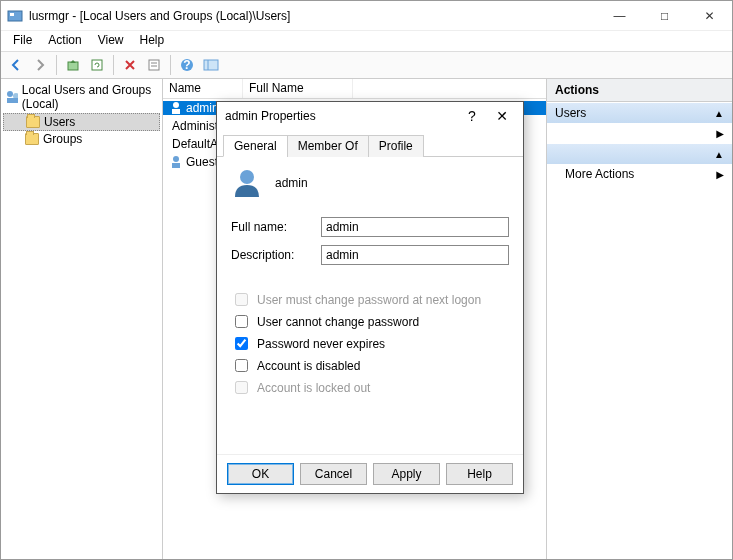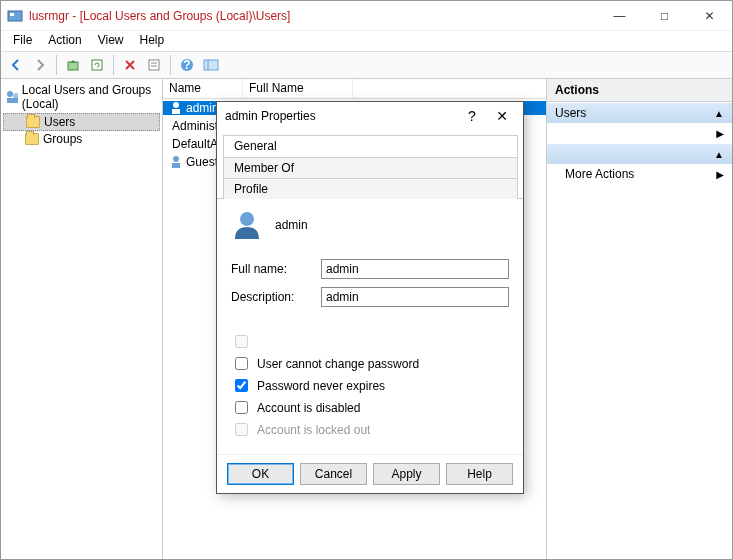--- a/index.html
+++ b/index.html
@@ -1,19 +1,19 @@
 <!DOCTYPE html>
 <html><head>
 <meta charset="utf-8">
 <style>
 * { box-sizing: border-box; font-family: "Segoe UI", Tahoma, sans-serif; font-size: 12px; }
 body { margin: 0; padding: 0; background: #fff; width: 733px; height: 560px; overflow: hidden; border: 1px solid #999; }
 .titlebar { height: 30px; display: flex; align-items: center; padding: 0 0 0 6px; background: #fff; border-bottom: 1px solid #eee; }
 .titlebar .app-icon { width: 16px; height: 16px; margin-right: 6px; }
-.titlebar .title { color: #b91c1c; flex: 1; }
+.titlebar .title { color: #000000; flex: 1; }
 .titlebar .win-btns { display: flex; }
 .titlebar .win-btn { width: 45px; height: 29px; display: flex; align-items: center; justify-content: center; color: #333; }
 .menubar { height: 20px; display: flex; align-items: flex-start; padding: 0 4px; }
 .menubar span { padding: 2px 8px; }
 .toolbar { height: 28px; display: flex; align-items: center; padding: 0 4px; border-top: 1px solid #ddd; border-bottom: 1px solid #ccc; background: #fafafa; gap: 2px; }
 .toolbar .tb-btn { width: 22px; height: 22px; display: flex; align-items: center; justify-content: center; border: 1px solid transparent; }
 .toolbar .sep { width: 1px; height: 20px; background: #ccc; margin: 0 3px; }
 .main { display: flex; height: calc(100% - 78px); }
 .tree { width: 162px; border-right: 1px solid #ccc; padding: 2px; }
 .tree .root { display: flex; align-items: center; padding: 2px; gap: 4px; }
@@ -32,21 +32,21 @@
 .list-row.selected .c1, .list-row.selected .c2, .list-row.selected .c3 { background: #0078D7; color: #fff; }
 .user-icon { width:14px; height:14px; display:inline-block; }
 .actions { width: 185px; background: #fff; }
 .actions-header { background: #eef0f2; padding: 4px 8px; font-weight: bold; border-bottom: 1px solid #ccc; }
 .actions-band { background: linear-gradient(#dbe9f9,#c5dbf2); padding: 3px 8px; display:flex; justify-content:space-between; align-items:center; margin-top:1px;}
 .actions-row { padding: 3px 8px 3px 18px; display:flex; justify-content:space-between; align-items:center;}
 .dialog { position: absolute; left: 216px; top: 101px; width: 308px; height: 393px; background: #fff; border: 1px solid #555; box-shadow: 3px 3px 12px rgba(0,0,0,0.25); display:flex; flex-direction:column; }
 .dlg-title { height: 28px; display:flex; align-items:center; padding: 0 6px 0 8px; background:#fff; }
 .dlg-title .t { flex:1; }
 .dlg-title .hb { width:30px; text-align:center; font-size:14px; }
-.tabs { display:flex; padding: 0 6px; border-bottom:1px solid #ccc; margin-top:4px;flex-direction:column;}
+.tabs { display:flex; padding: 0 6px; border-bottom:1px solid #ccc; margin-top:4px;}
 .tab { padding: 3px 10px; border:1px solid #ccc; border-bottom:none; background:#f4f4f4; margin-right:-1px; position:relative; top:1px;}
 .tab.active { background:#fff; border-bottom:1px solid #fff; }
 .dlg-body { flex:1; padding: 10px 14px; }
 .user-big { display:flex; align-items:center; gap:12px; margin-bottom:18px;}
 .user-big-icon { width:32px; height:32px; }
 .frow { display:flex; align-items:center; margin-bottom:8px; }
 .frow label { width:90px; }
 .frow input[type=text] { flex:1; border:1px solid #888; height:20px; padding:1px 4px; font-size:12px;}
 .chk { display:flex; align-items:center; gap:6px; margin: 3px 0; }
 .chk input { width:13px; height:13px; }
@@ -249,20 +249,21 @@
       <label>Full name:</label>
       <input type="text" value="admin" style="">
     </div>
     <div class="frow">
       <label>Description:</label>
       <input type="text" value="admin" style="">
     </div>
     <div style="height:14px"></div>
     <div class="chk disabled">
       <input type="checkbox" disabled="" style="">
+      <span>User must change password at next logon</span>
     </div>
     <div class="chk">
       <input type="checkbox" style="">
       <span>User cannot change password</span>
     </div>
     <div class="chk">
       <input type="checkbox" checked="" style="">
       <span>Password never expires</span>
     </div>
     <div class="chk">

